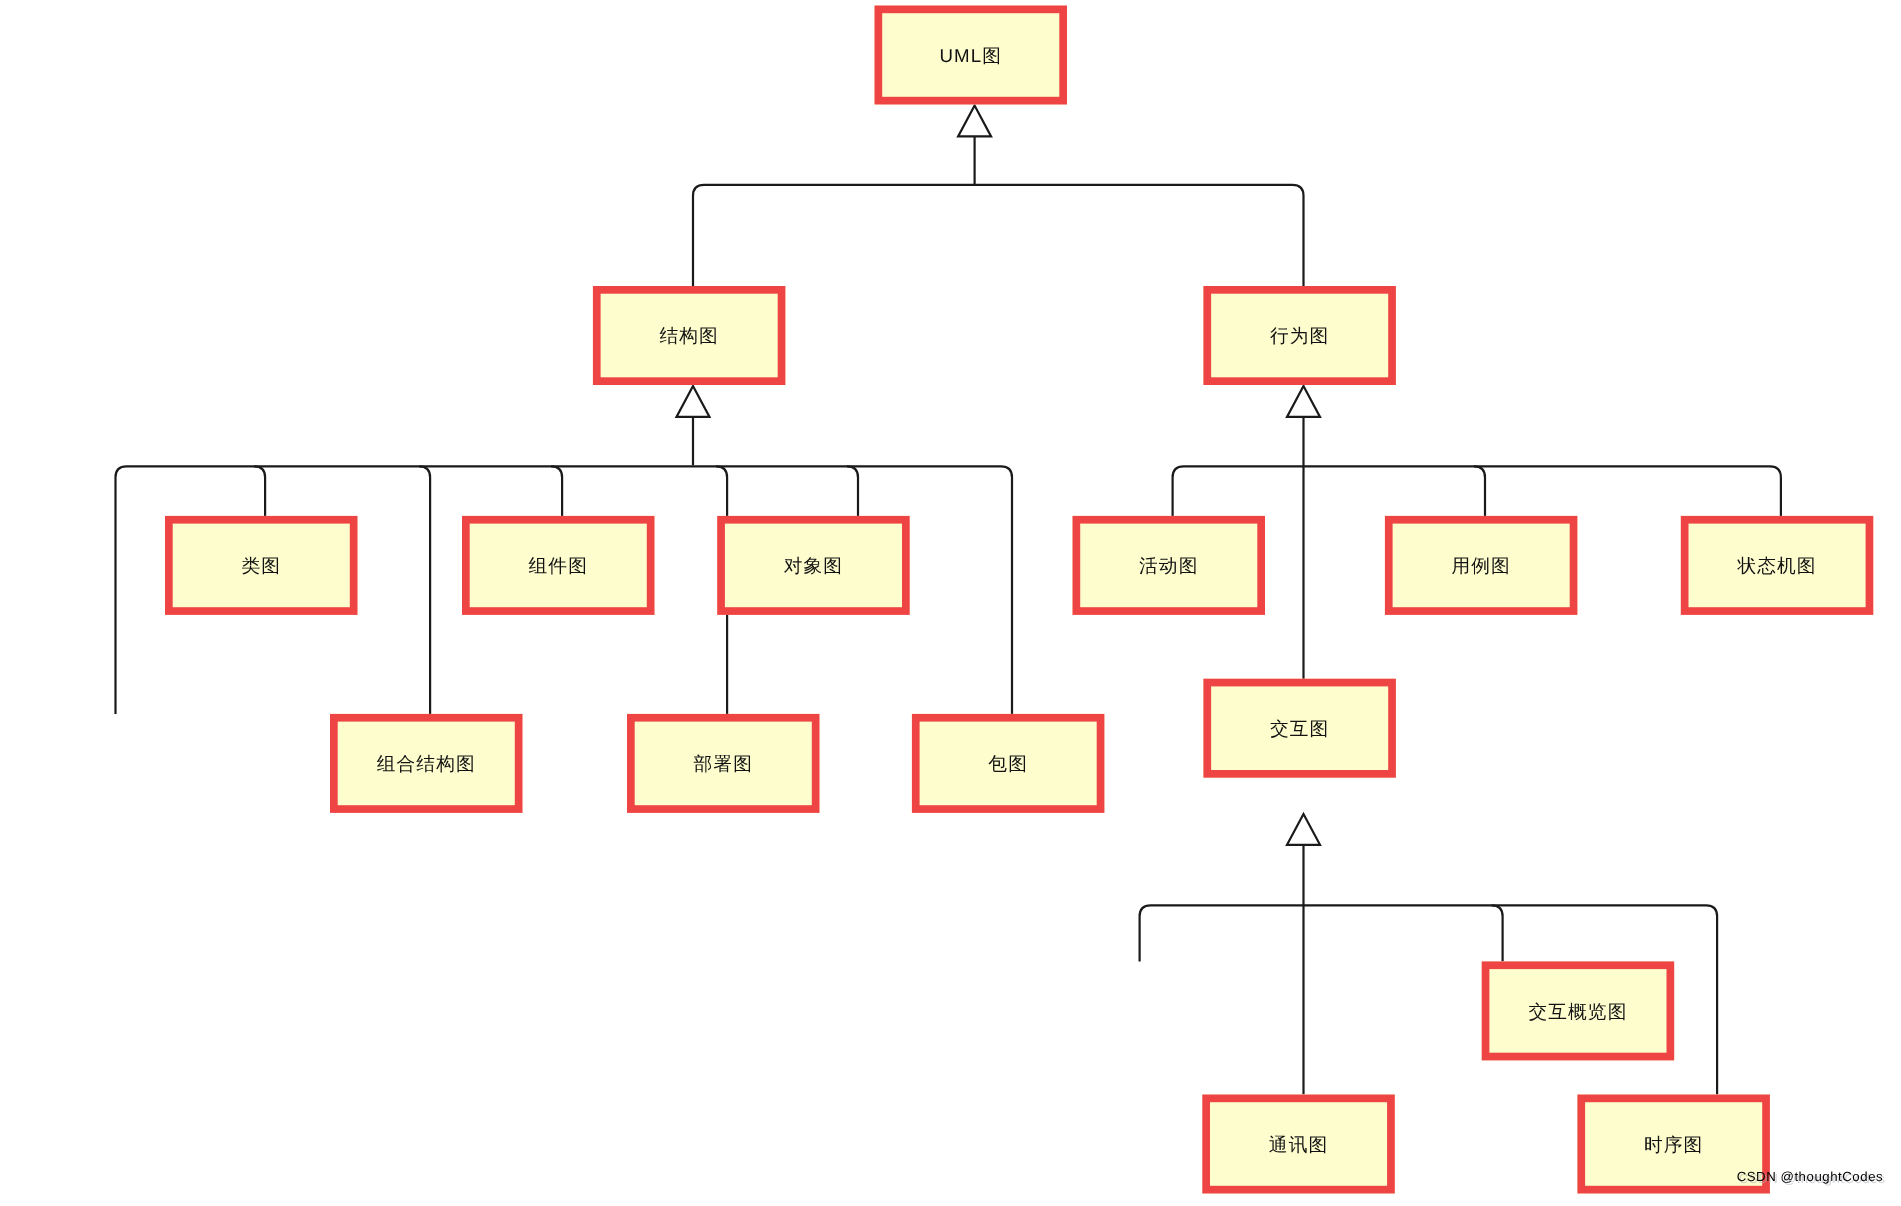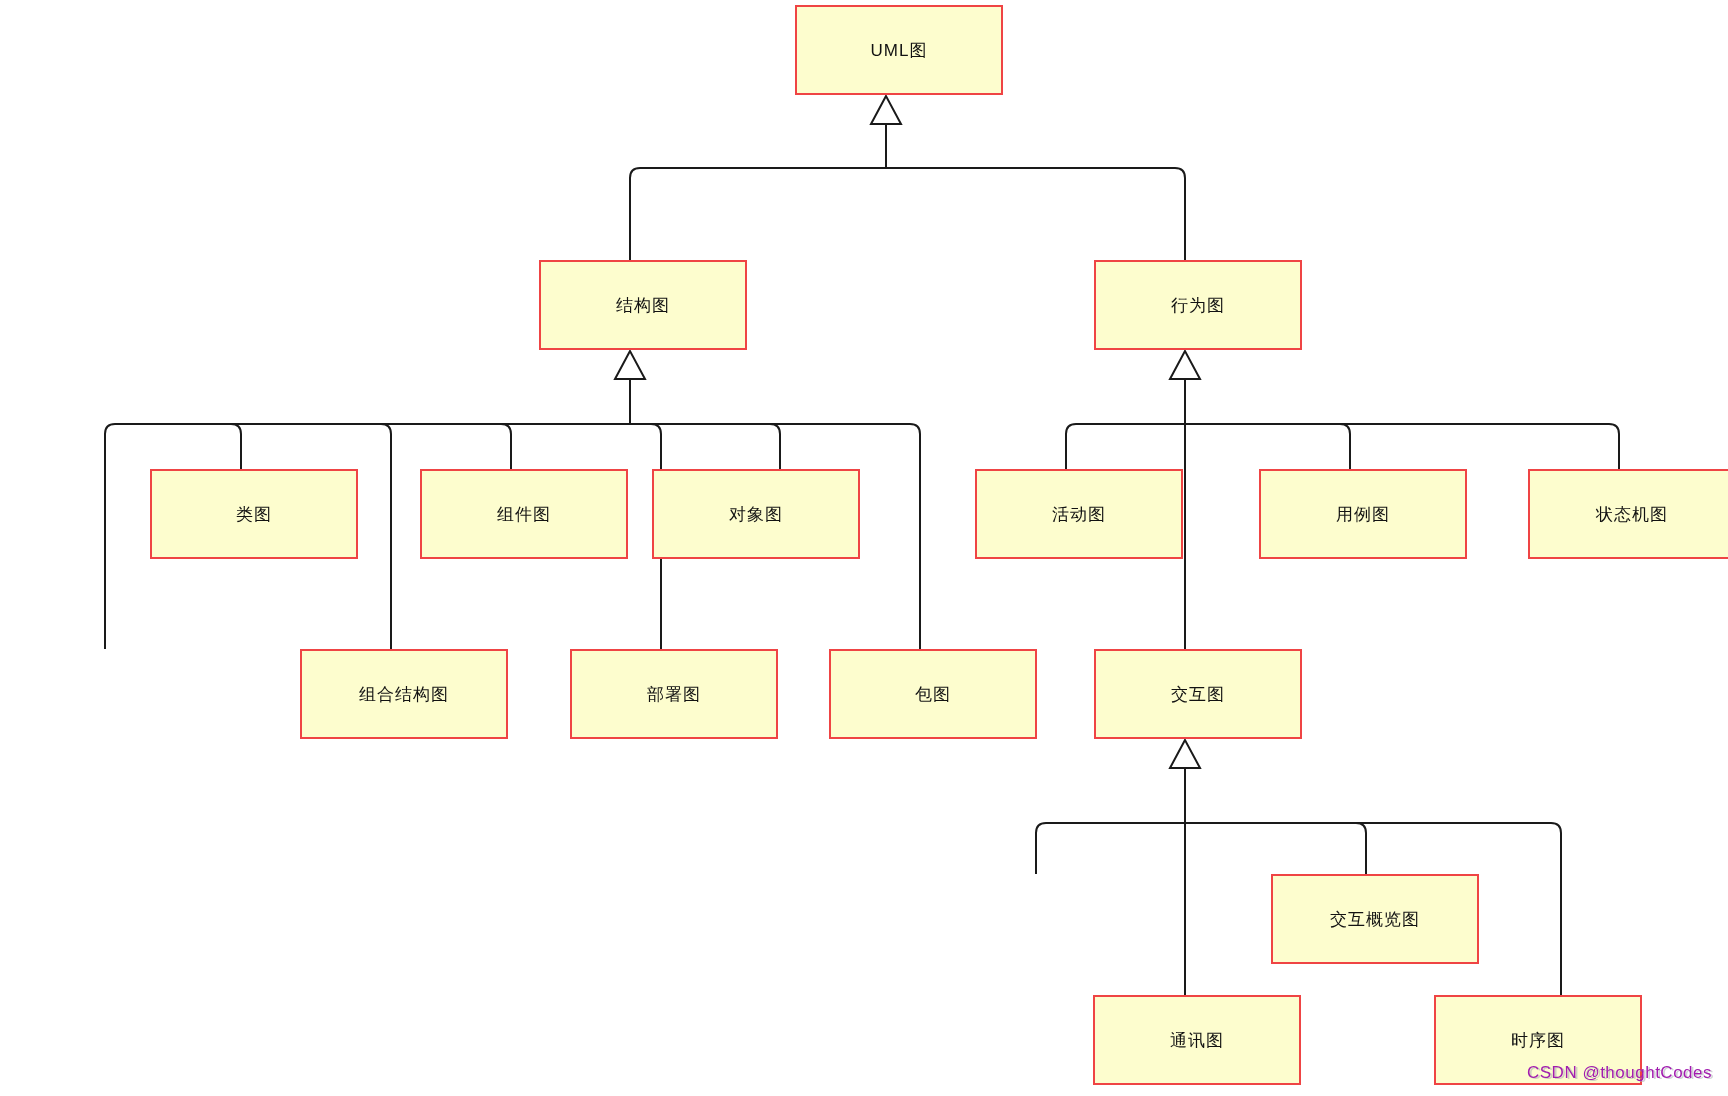--- a/index.html
+++ b/index.html
@@ -17,42 +17,42 @@
   }
   .edges {
     position: absolute;
     left: 0;
     top: 0;
     width: 1728px;
     height: 1096px;
   }
   .node {
     position: absolute;
-    width: 208px;
+    width: 175px;
     height: 90px;
     box-sizing: border-box;
     background: #fdfdce;
-    border: 2px solid #ef4444;
+    border: 7px solid #ef4444;
     display: flex;
     align-items: center;
     justify-content: center;
     text-align: center;
   }
   .node .label {
     font-size: 17px;
     color: #121212;
     letter-spacing: 1px;
     white-space: nowrap;
   }
   .watermark {
     position: absolute;
     right: 16px;
     top: 1063px;
-    font-size: 17px;
-    color: #a21caf;
+    font-size: 12px;
+    color: #000000;
     text-shadow: 2px 1px 0 rgba(169,173,179,0.55);
     letter-spacing: 0.5px;
   }
 </style>
 </head>
 <body>
 
 <div class="canvas">
 
   <svg class="edges" viewBox="0 0 1728 1096" xmlns="http://www.w3.org/2000/svg">
@@ -123,25 +123,25 @@
 
   <div class="node" style="left:300px;top:649px">
     <span class="label">组合结构图</span>
   </div>
   <div class="node" style="left:570px;top:649px">
     <span class="label">部署图</span>
   </div>
   <div class="node" style="left:829px;top:649px">
     <span class="label">包图</span>
   </div>
-  <div class="node" style="left:1094px;top:649px">
+  <div class="node" style="left:1094px;top:617px">
     <span class="label">交互图</span>
   </div>
 
-  <div class="node" style="left:1271px;top:874px">
+  <div class="node" style="left:1347px;top:874px">
     <span class="label">交互概览图</span>
   </div>
 
   <div class="node" style="left:1093px;top:995px">
     <span class="label">通讯图</span>
   </div>
   <div class="node" style="left:1434px;top:995px">
     <span class="label">时序图</span>
   </div>
 

